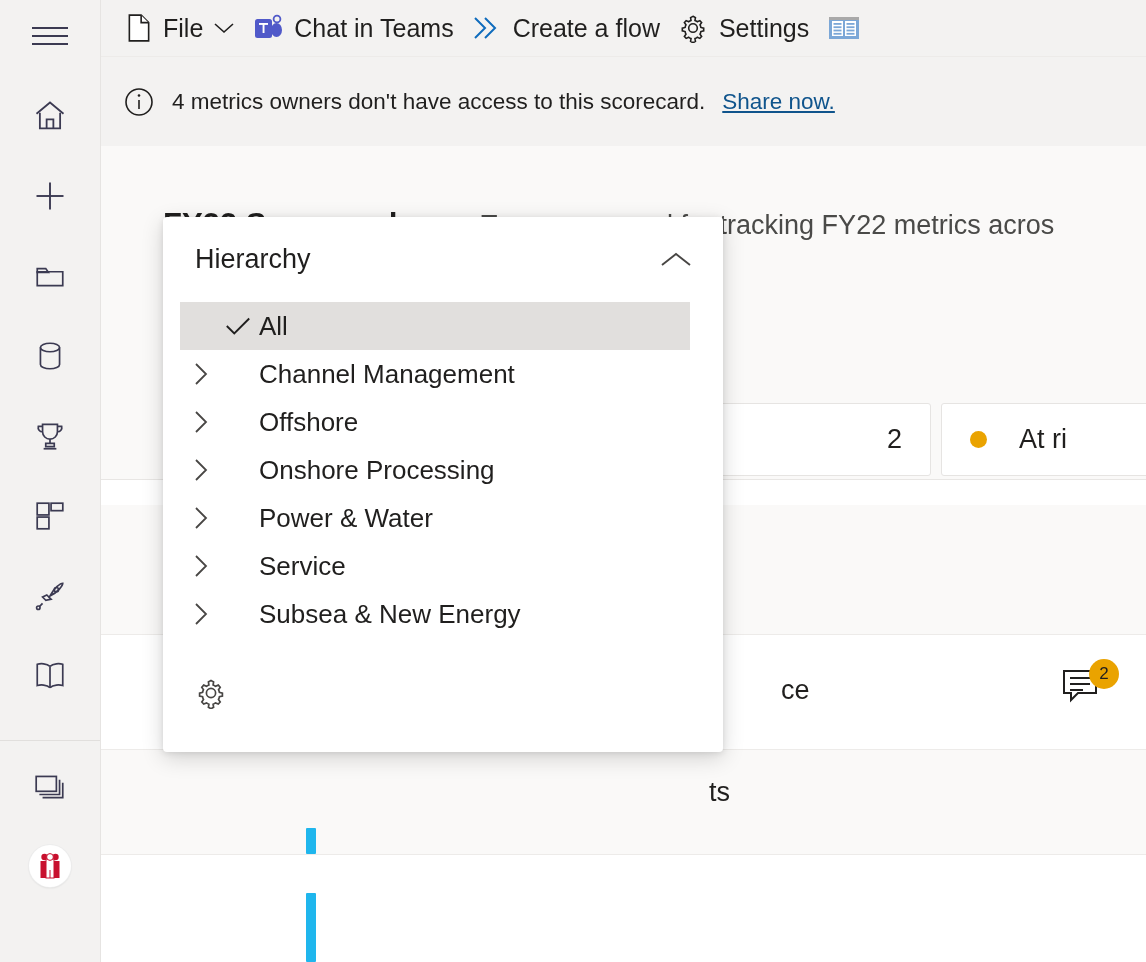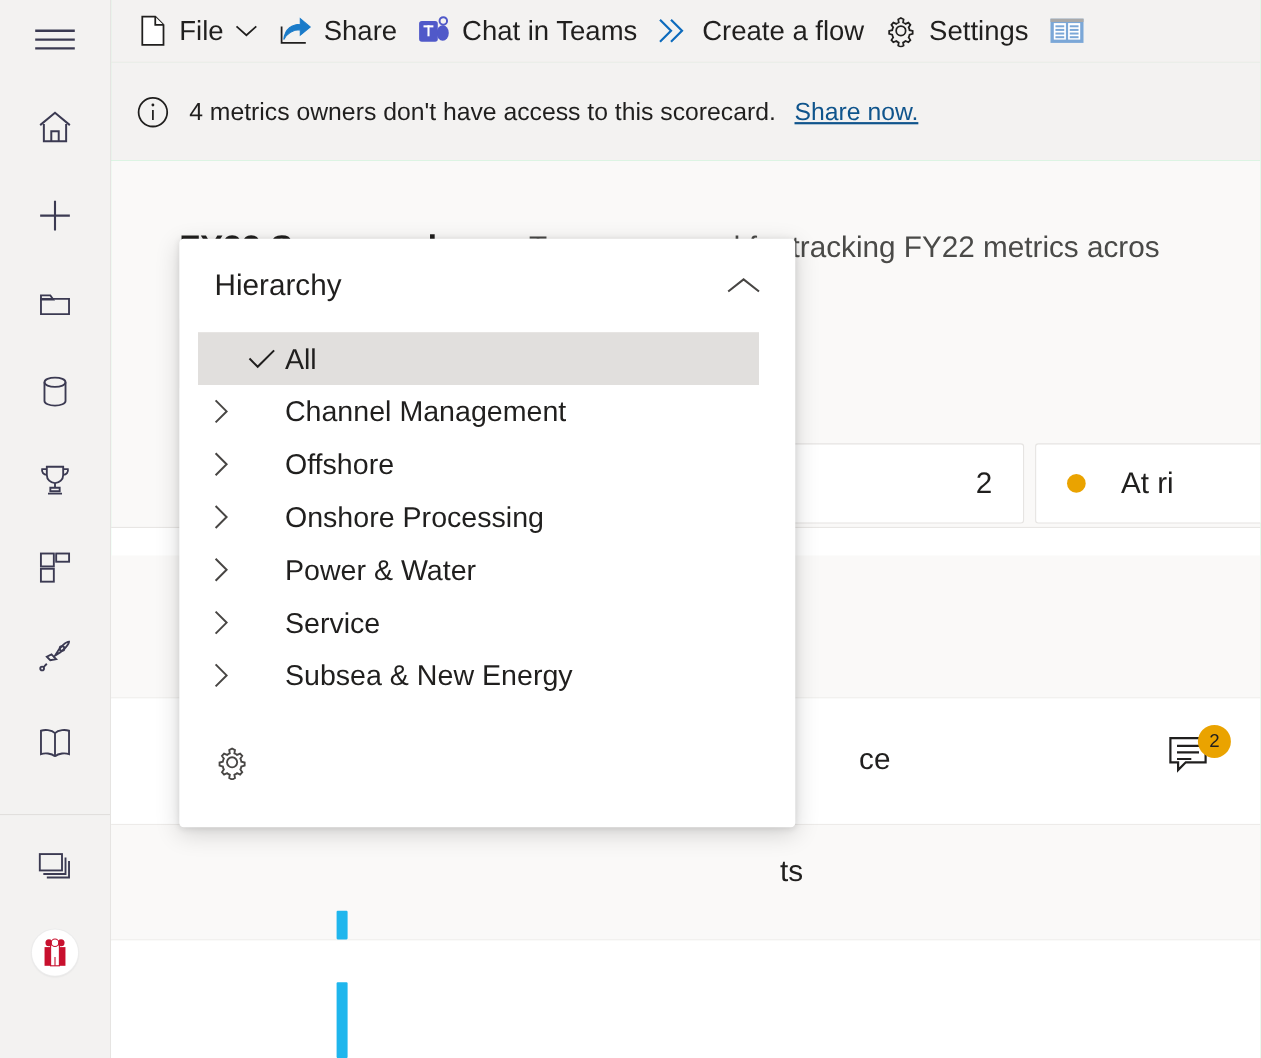--- a/index.html
+++ b/index.html
@@ -55,21 +55,21 @@
     box-shadow: 0 0 0 1px #ececec, 0 1px 2px rgba(0,0,0,.12);
     display: flex; align-items: center; justify-content: center;
   }
 
   
   .main {
     position: absolute;
     left: 101px; top: 0;
     width: 1045px;
     height: 962px;
-    background: #86efac;
+    background: #ec4899;
   }
 
   
   .cmdbar {
     position: absolute;
     left: 0; top: 0;
     width: 1045px; height: 57px;
     background: #f3f2f1;
     border-bottom: 1px solid #edebe9;
     box-sizing: border-box;
@@ -450,29 +450,20 @@
           </svg>
         </span>
         <span class="lbl">File</span>
         <span class="caret">
           <svg width="22" height="14" viewBox="0 0 22 14" fill="none" stroke="#201f1e" stroke-width="1.6">
             <polyline points="2,3 11,11 20,3"></polyline>
           </svg>
         </span>
       </div>
 
-      <div class="cmd">
-        <span class="glyph">
-          <svg width="30" height="28" viewBox="0 0 30 28" fill="none">
-            <path d="M3 10 V25 H25" stroke="#201f1e" stroke-width="1.6"></path>
-            <path d="M5 22 C6 12 13 8 20 8 V3 L29 10.5 L20 18 V13 C13 13 8 16 5 22 z" fill="#1a7bc9" stroke="#1a7bc9" stroke-width="1"></path>
-          </svg>
-        </span>
-        <span class="lbl">Share</span>
-      </div>
 
       <div class="cmd">
         <span class="glyph">
           <svg width="30" height="30" viewBox="0 0 30 30">
             <circle cx="24" cy="6" r="3.4" fill="none" stroke="#5059c9" stroke-width="1.8"></circle>
             <ellipse cx="23.5" cy="17" rx="5.5" ry="7" fill="#5059c9"></ellipse>
             <rect x="2" y="6" width="17" height="19" rx="2.5" fill="#5059c9"></rect>
             <rect x="6" y="10" width="9" height="1.9" fill="#ffffff"></rect>
             <rect x="9.6" y="10" width="1.9" height="10" fill="#ffffff"></rect>
           </svg>

